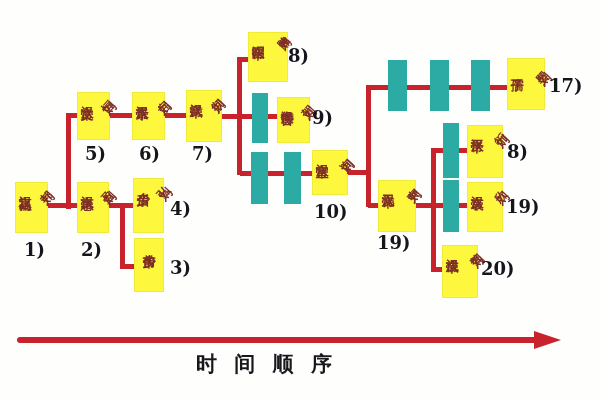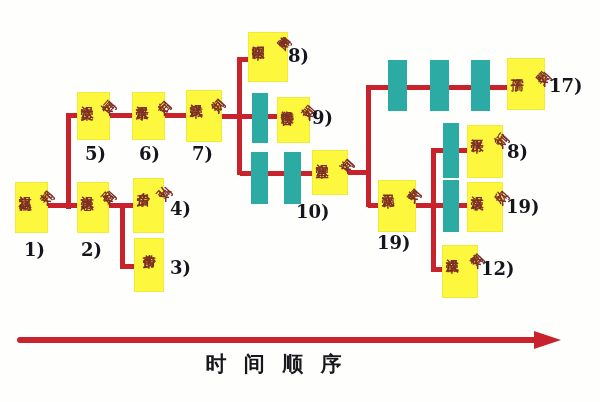--- a/index.html
+++ b/index.html
@@ -36,21 +36,21 @@
     font-weight:bold; font-size:18px; color:#15151d;
   }
   .timeline-line { position:absolute; left:17px; top:337px; width:520px; height:6px;
     background:#c8232c; border-radius:3px; z-index:2; }
   .timeline-head { position:absolute; left:534px; top:331px; width:0; height:0; z-index:2;
     border-left:27px solid #c8232c; border-top:9px solid transparent;
     border-bottom:9px solid transparent; }
   .timeline-caption {
     position:absolute; left:196px; top:350px; width:160px;
     font-size:21px; font-weight:bold; color:#17171c;
-    letter-spacing:5px; text-align:center; white-space:nowrap; z-index:5;
+    letter-spacing:5px; white-space:nowrap; z-index:5;
   }
 </style>
 </head>
 <body>
 
 <div class="stage">
 
   <div class="ln" style="left:66px;top:113px;width:5px;height:96px"></div>
   <div class="ln" style="left:120px;top:205px;width:5px;height:64px"></div>
   <div class="ln" style="left:237px;top:57px;width:5px;height:118px"></div>
@@ -146,23 +146,23 @@
 
   <div class="numlabel" style="left:24px;top:239px">1)</div>
   <div class="numlabel" style="left:81px;top:239px">2)</div>
   <div class="numlabel" style="left:170px;top:257px">3)</div>
   <div class="numlabel" style="left:170px;top:198px">4)</div>
   <div class="numlabel" style="left:85px;top:143px">5)</div>
   <div class="numlabel" style="left:139px;top:143px">6)</div>
   <div class="numlabel" style="left:192px;top:143px">7)</div>
   <div class="numlabel" style="left:288px;top:45px">8)</div>
   <div class="numlabel" style="left:312px;top:107px">9)</div>
-  <div class="numlabel" style="left:296px;top:201px">10)</div>
+  <div class="numlabel" style="left:314px;top:201px">10)</div>
   <div class="numlabel" style="left:377px;top:232px">19)</div>
-  <div class="numlabel" style="left:481px;top:258px">12)</div>
+  <div class="numlabel" style="left:481px;top:258px">20)</div>
   <div class="numlabel" style="left:506px;top:196px">19)</div>
   <div class="numlabel" style="left:507px;top:141px">8)</div>
   <div class="numlabel" style="left:549px;top:75px">17)</div>
 
   <div class="timeline-line"></div>
   <div class="timeline-head"></div>
   <div class="timeline-caption">时 间 顺 序</div>
 
 </div>
 

